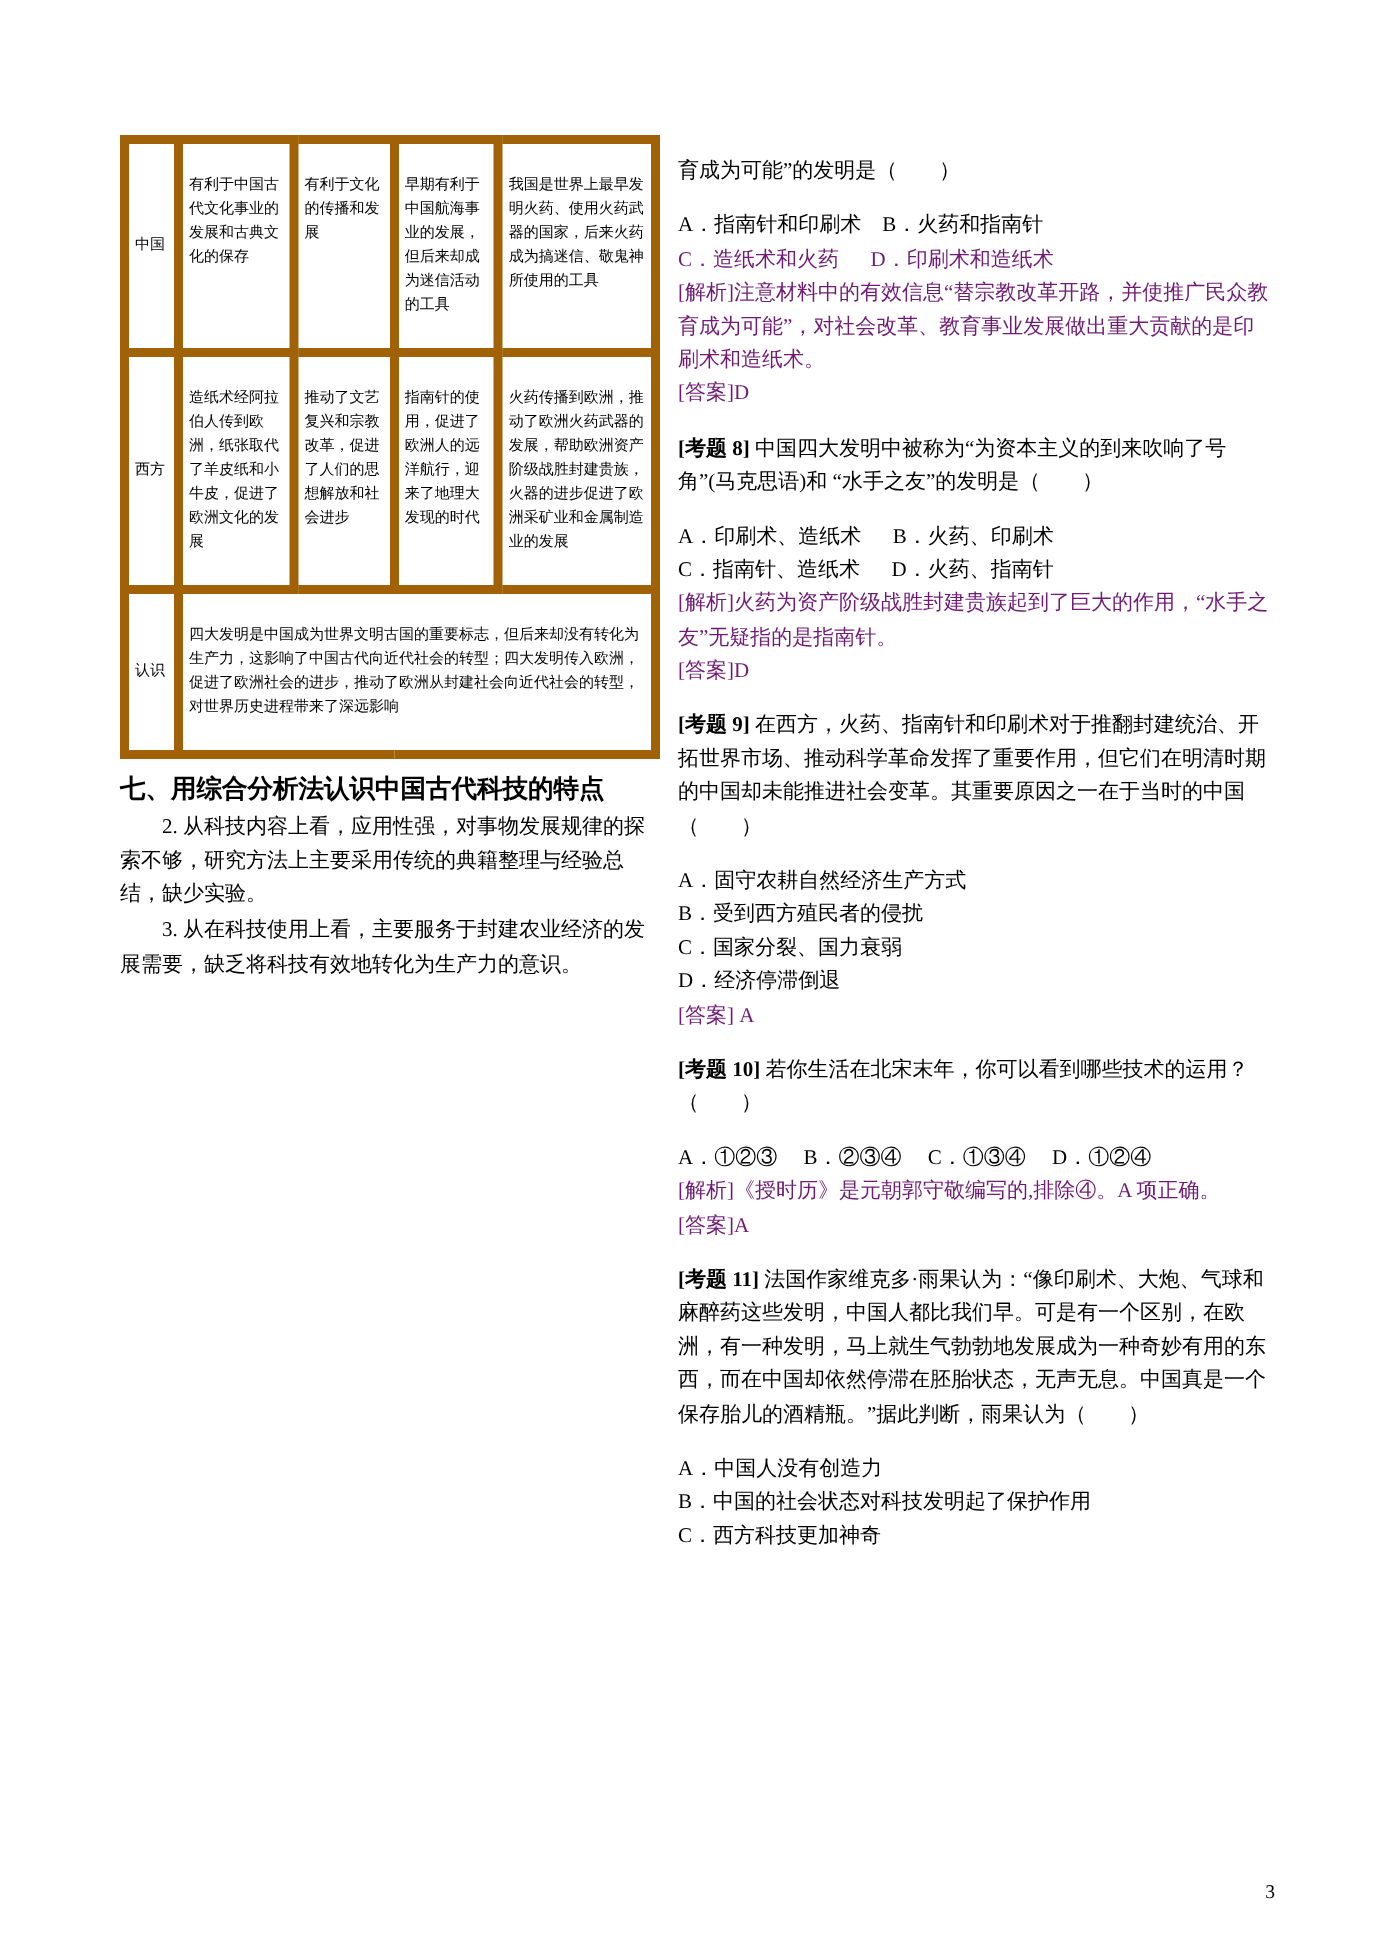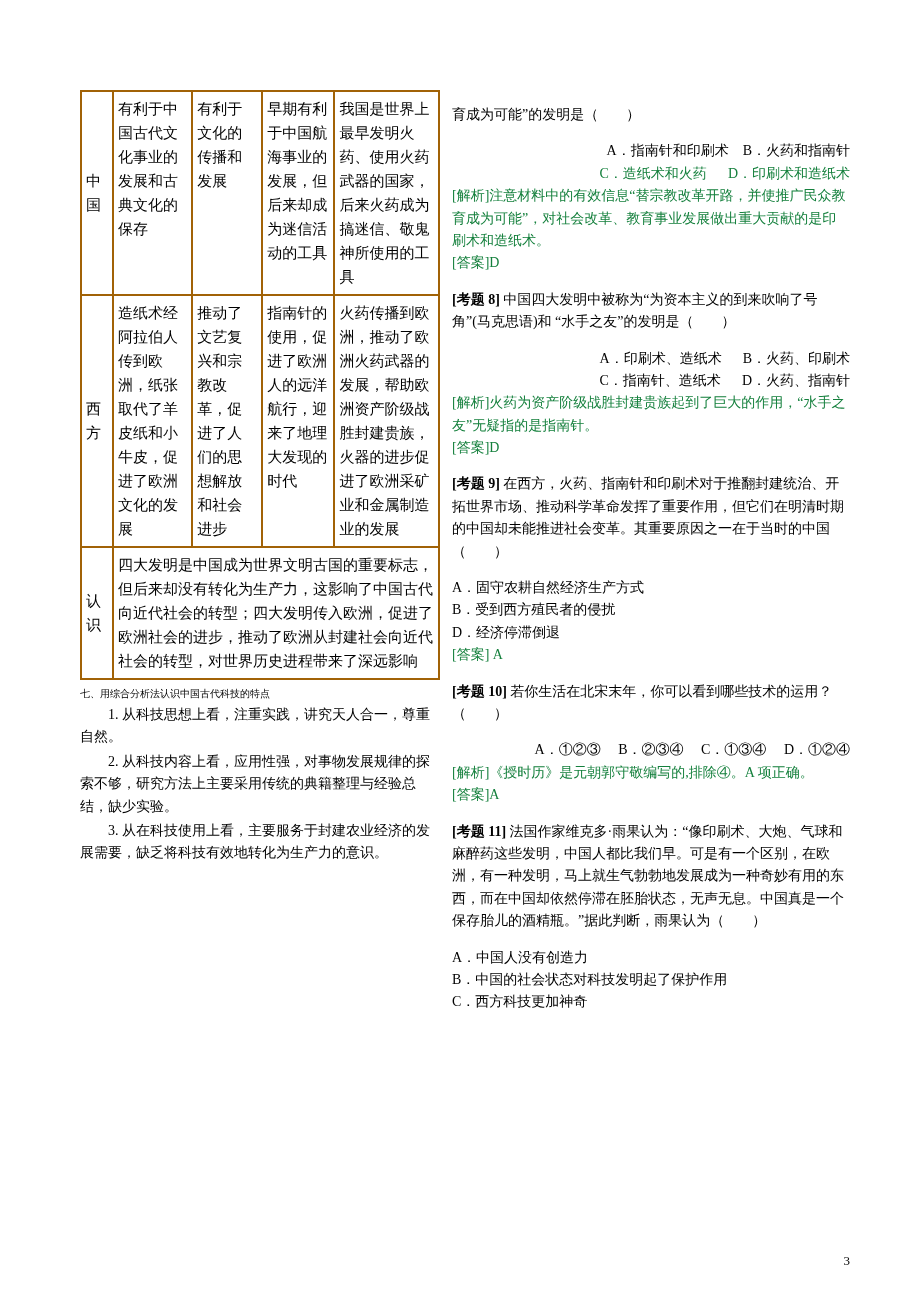--- a/index.html
+++ b/index.html
@@ -23,36 +23,36 @@
     width: 360px;
   }
   .right {
     flex: 1;
   }
   table.outer {
     border-collapse: collapse;
     width: 100%;
   }
   table.outer td {
-    border: 2px solid #a16207;
-    padding: 5px 4px;
+    border: 6px solid #a16207;
+    padding: 20px 4px;
     vertical-align: top;
-    font-size: 15px;
+    font-size: 10px;
     line-height: 1.6;
   }
   .narrow { width: 22px; text-align: left; vertical-align: middle !important; }
   .h3 {
-    font-weight: normal;
-    font-size: 10px;
+    font-weight: bold;
+    font-size: 17px;
     margin: 6px 0 2px 0;
   }
   .para { text-indent: 2em; margin: 0 0 2px 0; }
   .q { margin: 14px 0; }
-  .opts { margin: 0; text-align: right; }
-  .blue { color: #15803d; }
+  .opts { margin: 0; }
+  .blue { color: #701a75; }
   .bold { font-weight: bold; }
   .pagenum {
     position: absolute;
     right: 70px;
     bottom: 30px;
     font-size: 13px;
   }
   .pagewrap { position: relative; width: 920px; height: 1302px; }
 </style>
 </head>
@@ -80,21 +80,20 @@
         <td>火药传播到欧洲，推动了欧洲火药武器的发展，帮助欧洲资产阶级战胜封建贵族，火器的进步促进了欧洲采矿业和金属制造业的发展</td>
       </tr>
       <tr>
         <td class="narrow">认识</td>
         <td colspan="4">四大发明是中国成为世界文明古国的重要标志，但后来却没有转化为生产力，这影响了中国古代向近代社会的转型；四大发明传入欧洲，促进了欧洲社会的进步，推动了欧洲从封建社会向近代社会的转型，对世界历史进程带来了深远影响</td>
       </tr>
     </tbody>
           </table>
 
     <div class="h3">七、用综合分析法认识中国古代科技的特点</div>
-    <p class="para">1. 从科技思想上看，注重实践，讲究天人合一，尊重自然。</p>
     <p class="para">2. 从科技内容上看，应用性强，对事物发展规律的探索不够，研究方法上主要采用传统的典籍整理与经验总结，缺少实验。</p>
     <p class="para">3. 从在科技使用上看，主要服务于封建农业经济的发展需要，缺乏将科技有效地转化为生产力的意识。</p>
   </div>
 
   <div class="right">
 
     <div class="q">育成为可能”的发明是（　　）</div>
     <div class="opts">
       <span>A．指南针和印刷术</span>&nbsp;&nbsp;&nbsp;
       <span>B．火药和指南针</span>
@@ -128,20 +127,21 @@
     <div class="blue">
       <span>[答案]</span><span>D</span>
     </div>
 
     <div class="q">
       <span class="bold">[考题 9]</span>
       <span>在西方，火药、指南针和印刷术对于推翻封建统治、开拓世界市场、推动科学革命发挥了重要作用，但它们在明清时期的中国却未能推进社会变革。其重要原因之一在于当时的中国（　　）</span>
     </div>
     <div>A．固守农耕自然经济生产方式</div>
     <div>B．受到西方殖民者的侵扰</div>
+    <div>C．国家分裂、国力衰弱</div>
     <div>D．经济停滞倒退</div>
     <div class="blue">
       <span>[答案]</span><span> A</span>
     </div>
 
     <div class="q">
       <span class="bold">[考题 10]</span>
       <span>若你生活在北宋末年，你可以看到哪些技术的运用？（　　）</span>
     </div>
     <div class="opts">

